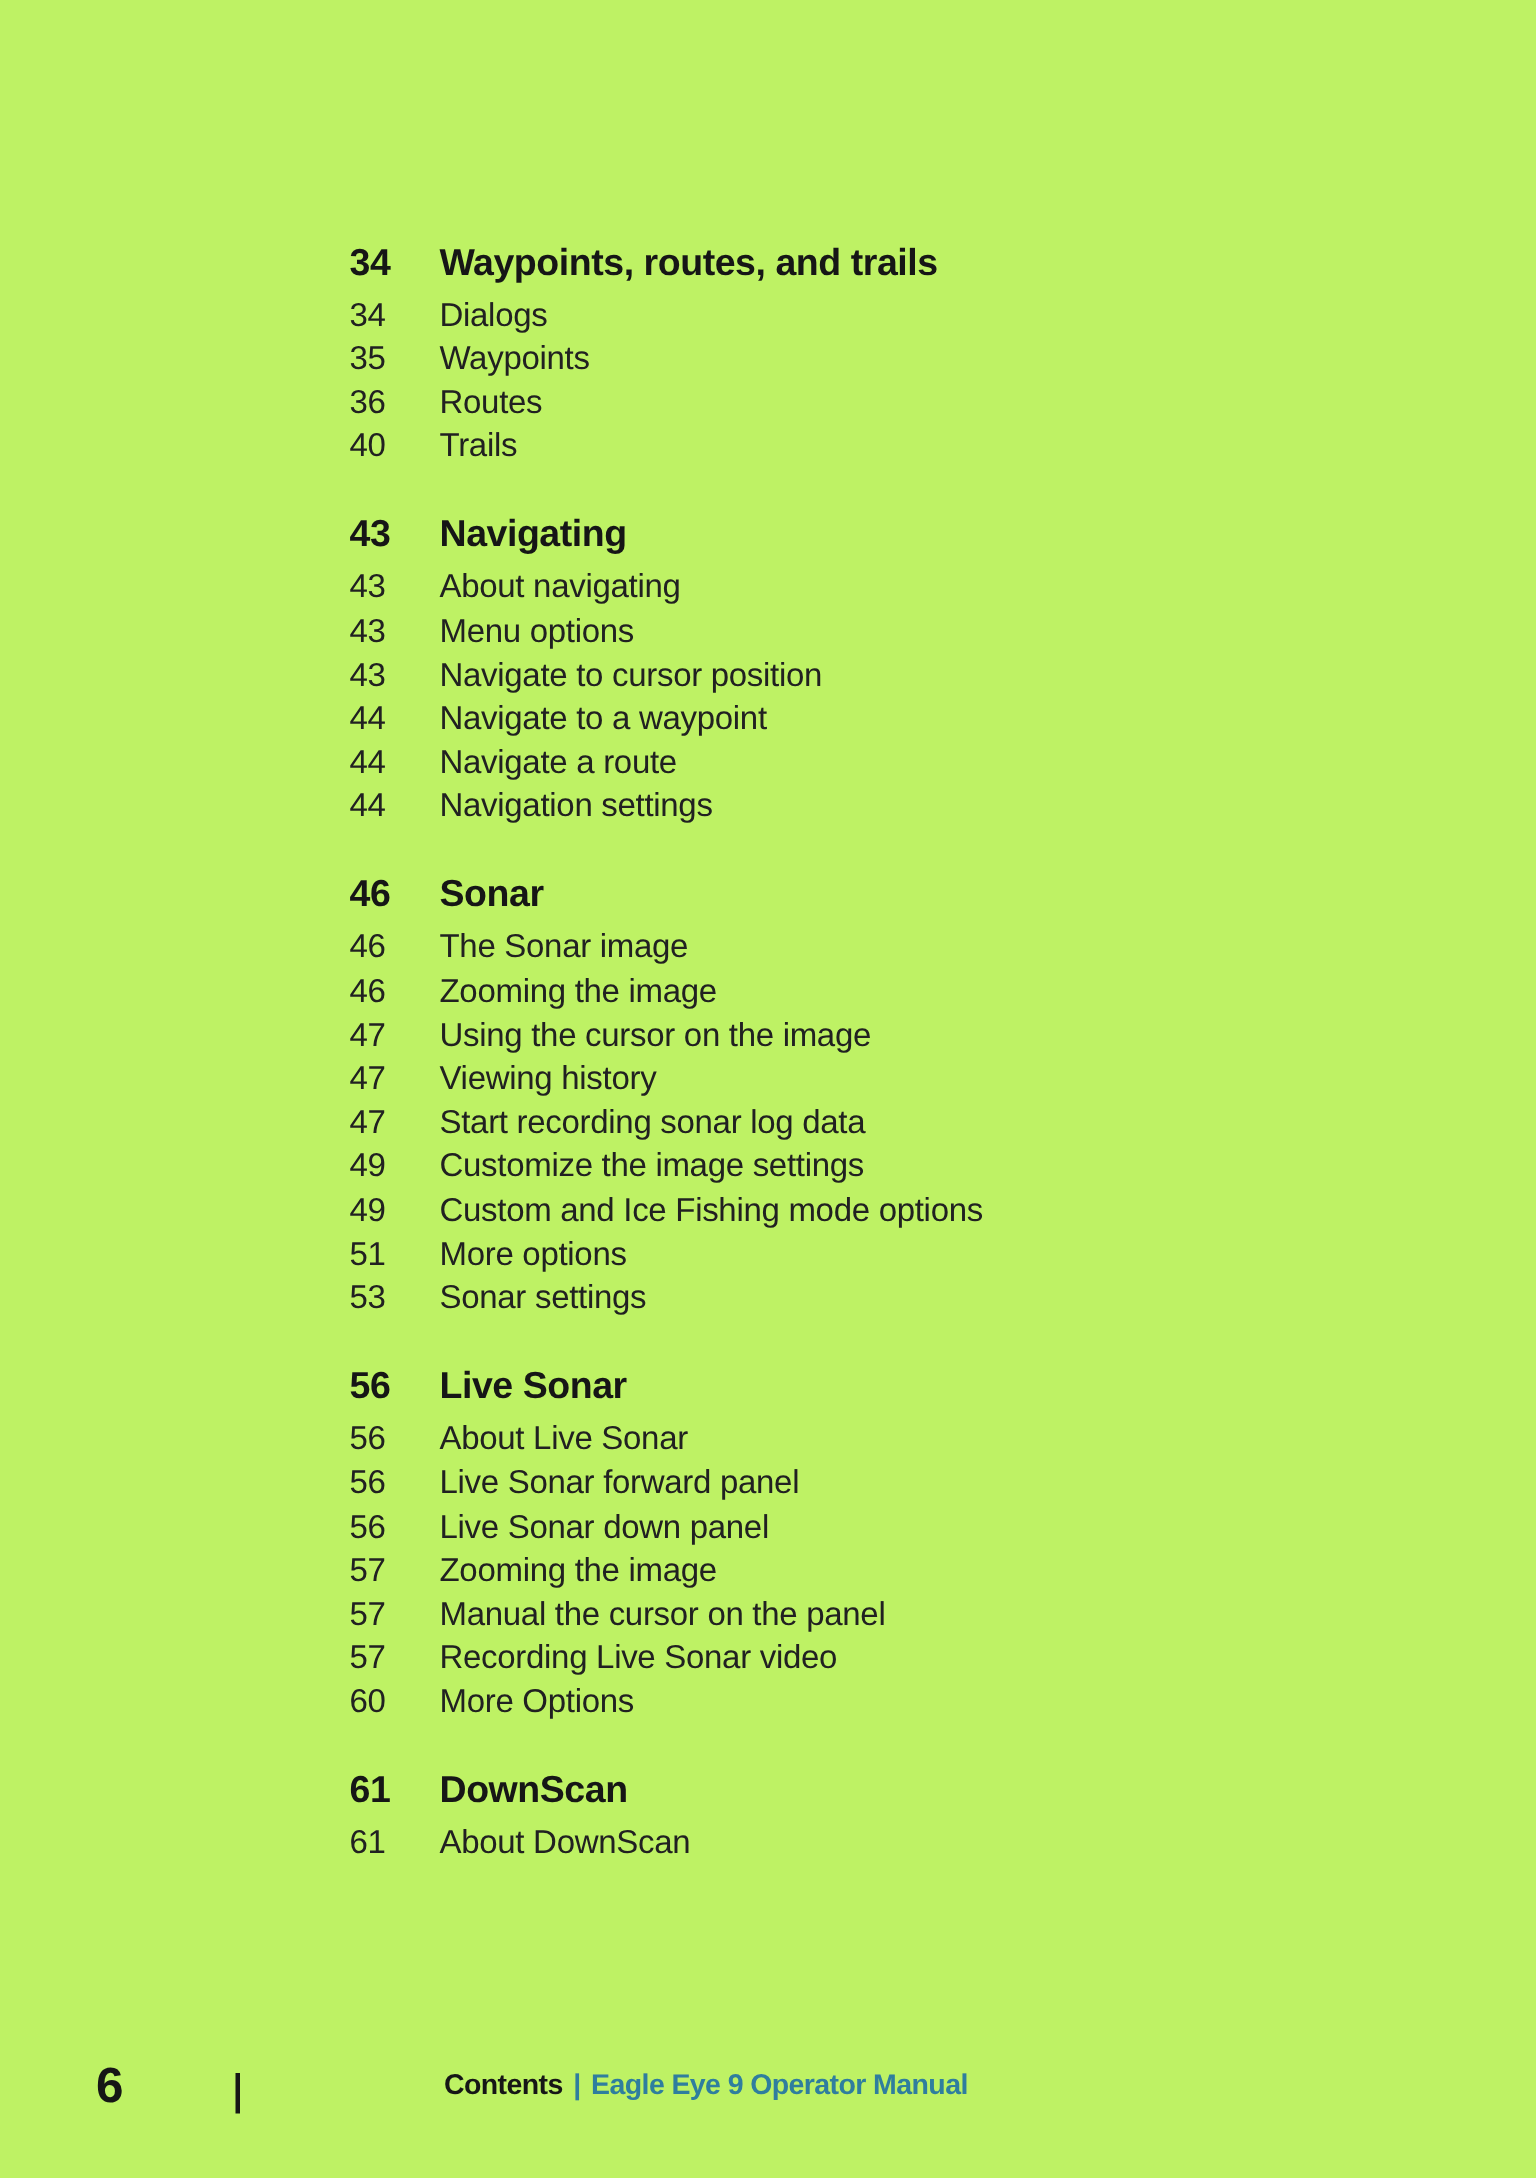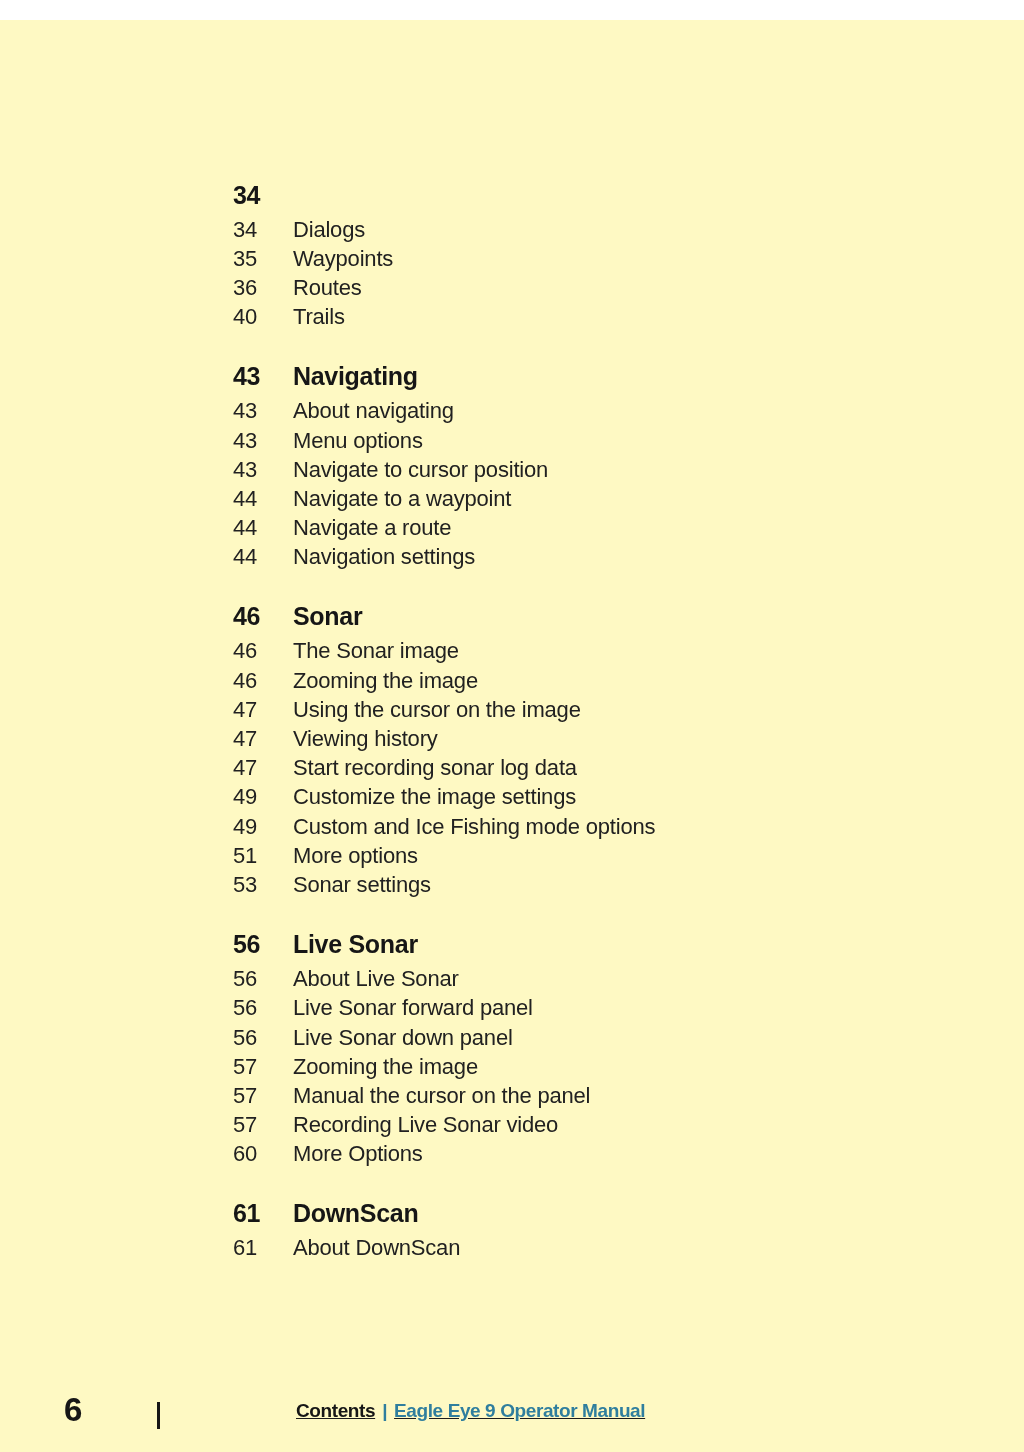--- a/index.html
+++ b/index.html
@@ -11,22 +11,21 @@
     height: 1452px;
     background: #ffffff;
     font-family: "Liberation Sans", sans-serif;
     color: #1c1c1c;
     position: relative;
     overflow: hidden;
   }
   .page {
     position: absolute;
     inset: 0;
-    background: #fef9c3;
-    margin-top: 20px;
+    background: #bef264;
   }
   
   .toc {
     position: absolute;
     left: 233px;
     top: 159px;
   }
   .toc-section {
     margin-bottom: 29px;
   }
@@ -74,38 +73,38 @@
   }
   .footer-text {
     position: absolute;
     left: 296px;
     top: 1379px;
     font-size: 19px;
     font-weight: bold;
     letter-spacing: -0.4px;
     white-space: nowrap;
     line-height: 1.3;
-    text-decoration: underline;
   }
   .footer-contents {
     color: #161616;
   }
   .footer-sep {
     margin: 0 7px;
   }
 </style>
 </head>
 <body style="background: rgb(255, 255, 255);">
 
 <div class="page">
 
   <main class="toc" id="toc-root">
   <section class="toc-section">
     <div class="toc-heading">
       <span class="num">34</span>
+      <span class="title">Waypoints, routes, and trails</span>
     </div>
     <div class="items">
   <div class="toc-row">
     <span class="num">34</span>
     <span class="label">Dialogs</span>
   </div>
 
   <div class="toc-row">
     <span class="num">35</span>
     <span class="label">Waypoints</span>

